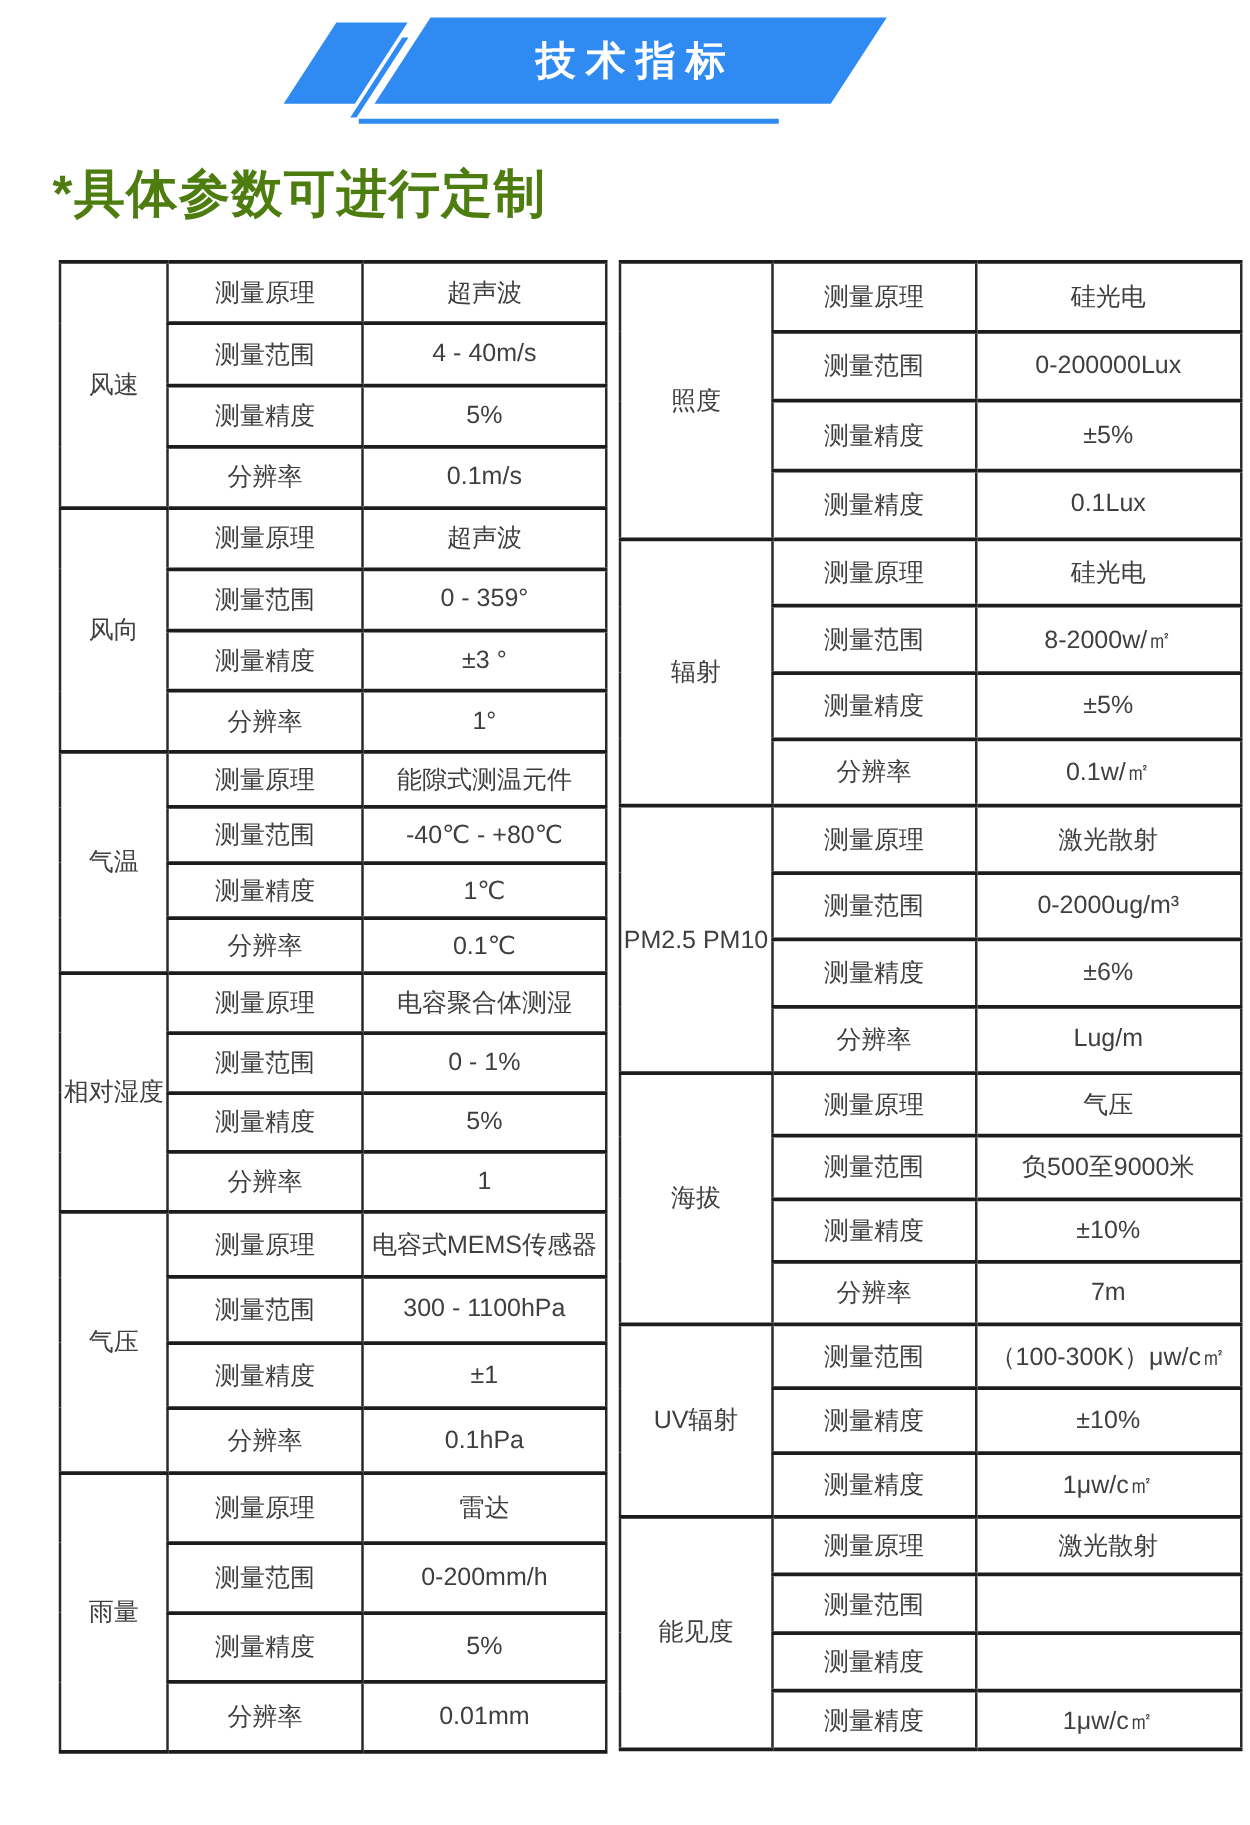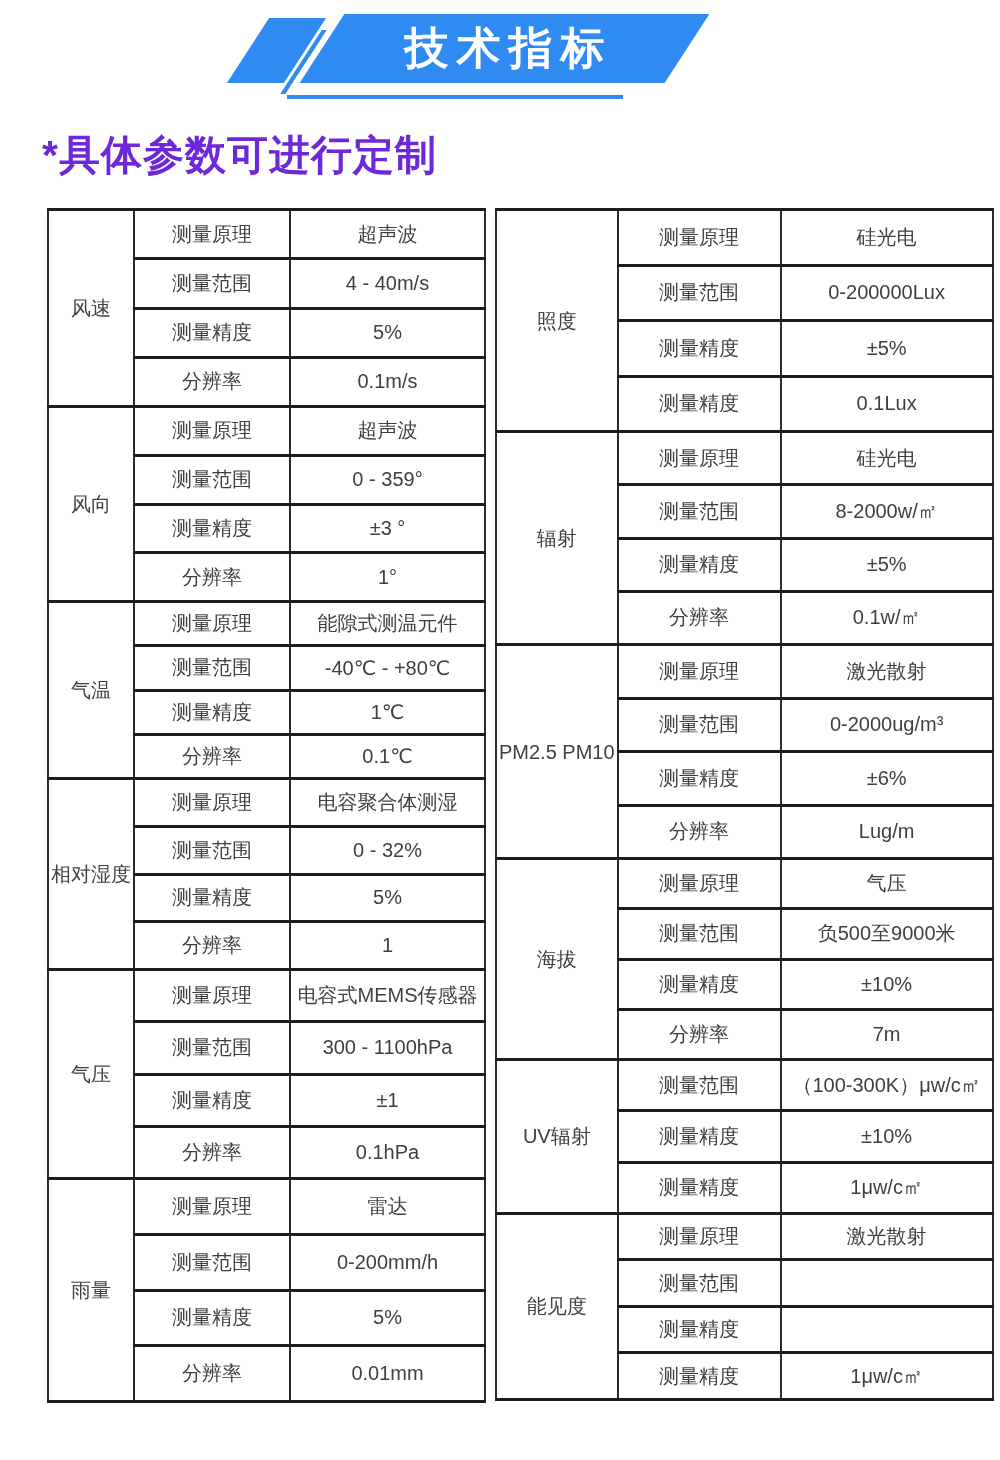--- a/index.html
+++ b/index.html
@@ -10,21 +10,21 @@
 
   
   .banner-piece { position:absolute; background:#2f8bf1; }
   .banner-small   { left:248px; top:18px;  width:57px;  height:65px; transform:skewX(-33deg); }
   .banner-slash   { left:301px; top:30px;  width:5px;   height:64px; transform:skewX(-33deg); }
   .banner-main    { left:322px; top:14px;  width:365px; height:69px; transform:skewX(-33deg); }
   .banner-underline { left:287px; top:95px; width:336px; height:4px; }
   .banner-title {
     position:absolute; left:322px; top:14px; width:365px; height:69px;
     display:flex; align-items:center; justify-content:center;
-    color:#ffffff; font-size:44px; font-weight:bold; letter-spacing:8px; text-indent:8px;
+    color:#ffffff; font-size:32px; font-weight:bold; letter-spacing:8px; text-indent:8px;
     white-space:nowrap;
   }
 
   
   .note {
     position:absolute; left:42px; top:128px;
     font-size:41px; font-weight:600; letter-spacing:1px; white-space:nowrap;
   }
 
   
@@ -52,21 +52,21 @@
 <div id="page">
 
   <div>
     <div class="banner-piece banner-small accent-bg" style="background: rgb(47, 139, 241);"></div>
     <div class="banner-piece banner-slash accent-bg" style="background: rgb(47, 139, 241);"></div>
     <div class="banner-piece banner-main accent-bg" style="background: rgb(47, 139, 241);"></div>
     <div class="banner-piece banner-underline accent-bg" style="background: rgb(47, 139, 241);"></div>
     <div class="banner-title">技术指标</div>
   </div>
 
-  <div class="note" style="color: #6d28d9;">*具体参数可进行定制</div>
+  <div class="note" style="color: #4d7c0f;">*具体参数可进行定制</div>
 
   <div class="tables">
     <table class="spec-table" id="table-left">
       <colgroup>
           <col class="c-label">
           <col class="c-key">
           <col class="c-value">
         </colgroup>
       <tbody>
           <tr style="height: 49.25px;">
@@ -120,21 +120,21 @@
             <td class="key-cell">分辨率</td>
             <td class="value-cell">0.1℃</td>
           </tr>
           <tr style="height: 47.75px;">
             <td class="group-label" rowspan="4">相对湿度</td>
             <td class="key-cell">测量原理</td>
             <td class="value-cell">电容聚合体测湿</td>
           </tr>
           <tr style="height: 47.75px;">
             <td class="key-cell">测量范围</td>
-            <td class="value-cell">0 - 32%</td>
+            <td class="value-cell">0 - 1%</td>
           </tr>
           <tr style="height: 47.75px;">
             <td class="key-cell">测量精度</td>
             <td class="value-cell">5%</td>
           </tr>
           <tr style="height: 47.75px;">
             <td class="key-cell">分辨率</td>
             <td class="value-cell">1</td>
           </tr>
           <tr style="height: 52.25px;">

